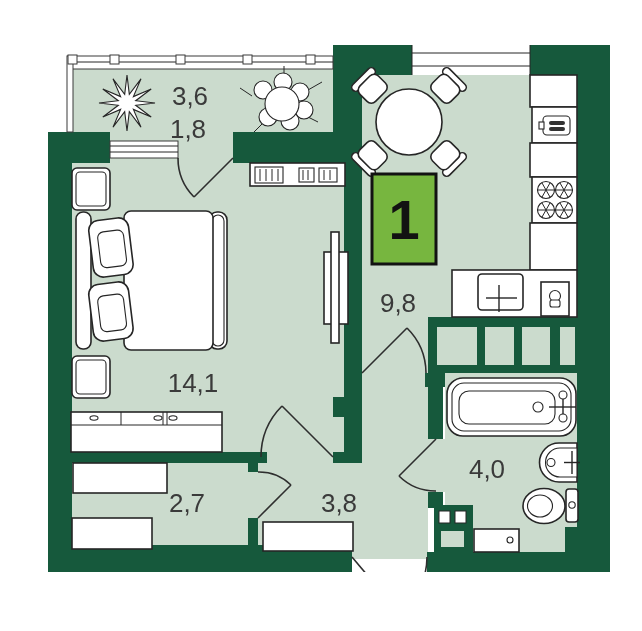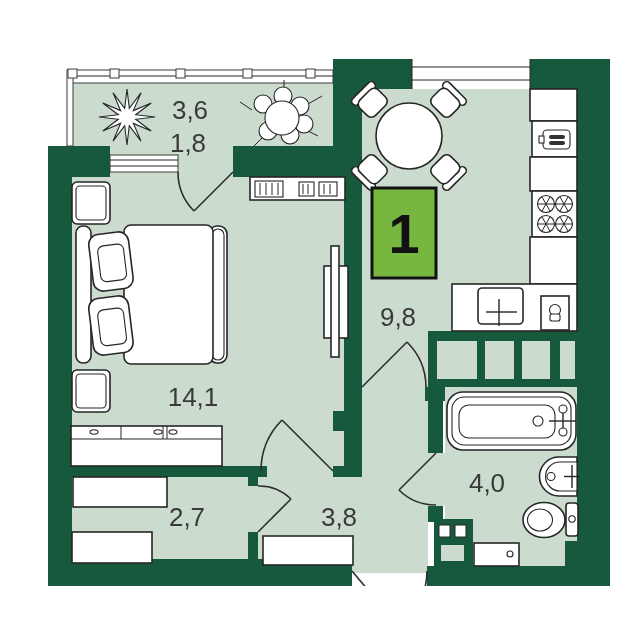--- a/index.html
+++ b/index.html
@@ -1,17 +1,17 @@
 <!DOCTYPE html>
 <html style="--wall: #16593C; --floor: #CBDBCD; --badge: #77B63F; --label_text: #3A3A3A;"><head>
 <meta charset="utf-8">
 <style>
   html,body{margin:0;padding:0;background:#ffffff;}
   .stage{position:relative;width:642px;height:572px;background:#fff;overflow:hidden;
-         font-family:"Liberation Sans", sans-serif;margin-top:14px;}
+         font-family:"Liberation Sans", sans-serif;}
   svg{position:absolute;left:0;top:0;}
   .floor{fill:var(--floor);}
   .wall{fill:var(--wall);}
   .furn{fill:#ffffff;stroke:#262626;stroke-width:1.6;}
   .thin{stroke-width:1.1;}
   .dark{fill:#333333;stroke:none;}
   .ln{stroke:#262626;stroke-width:1.4;fill:none;}
   .lnt{stroke:#262626;stroke-width:1;fill:none;}
   .door{stroke:#2e2e2e;stroke-width:1.6;fill:none;}
   .glz{fill:#ffffff;stroke:#3a3a3a;stroke-width:1;}

